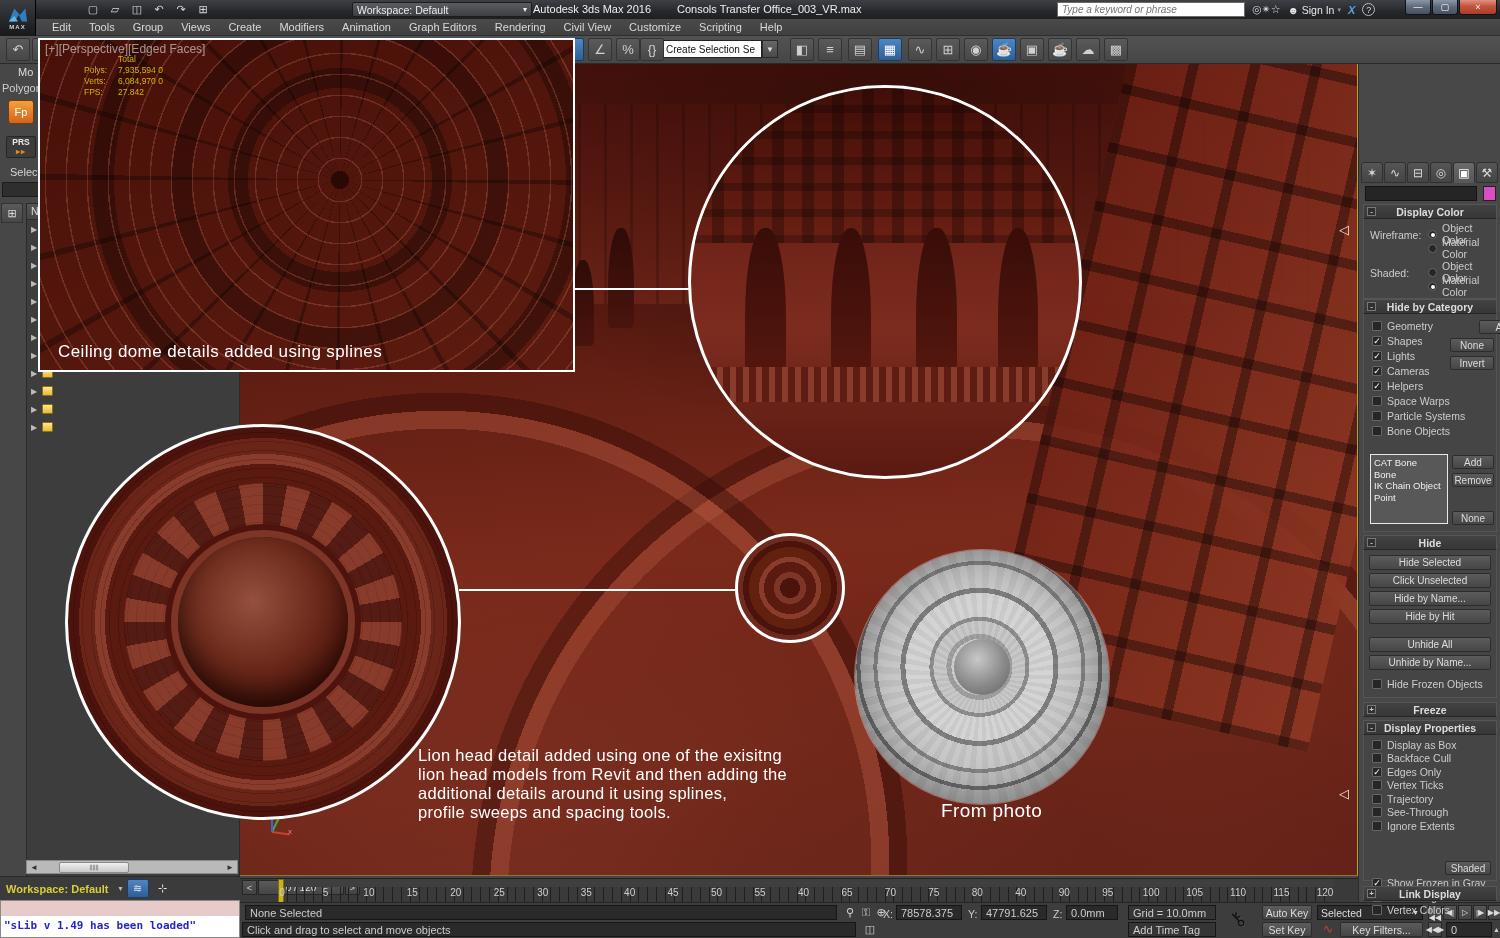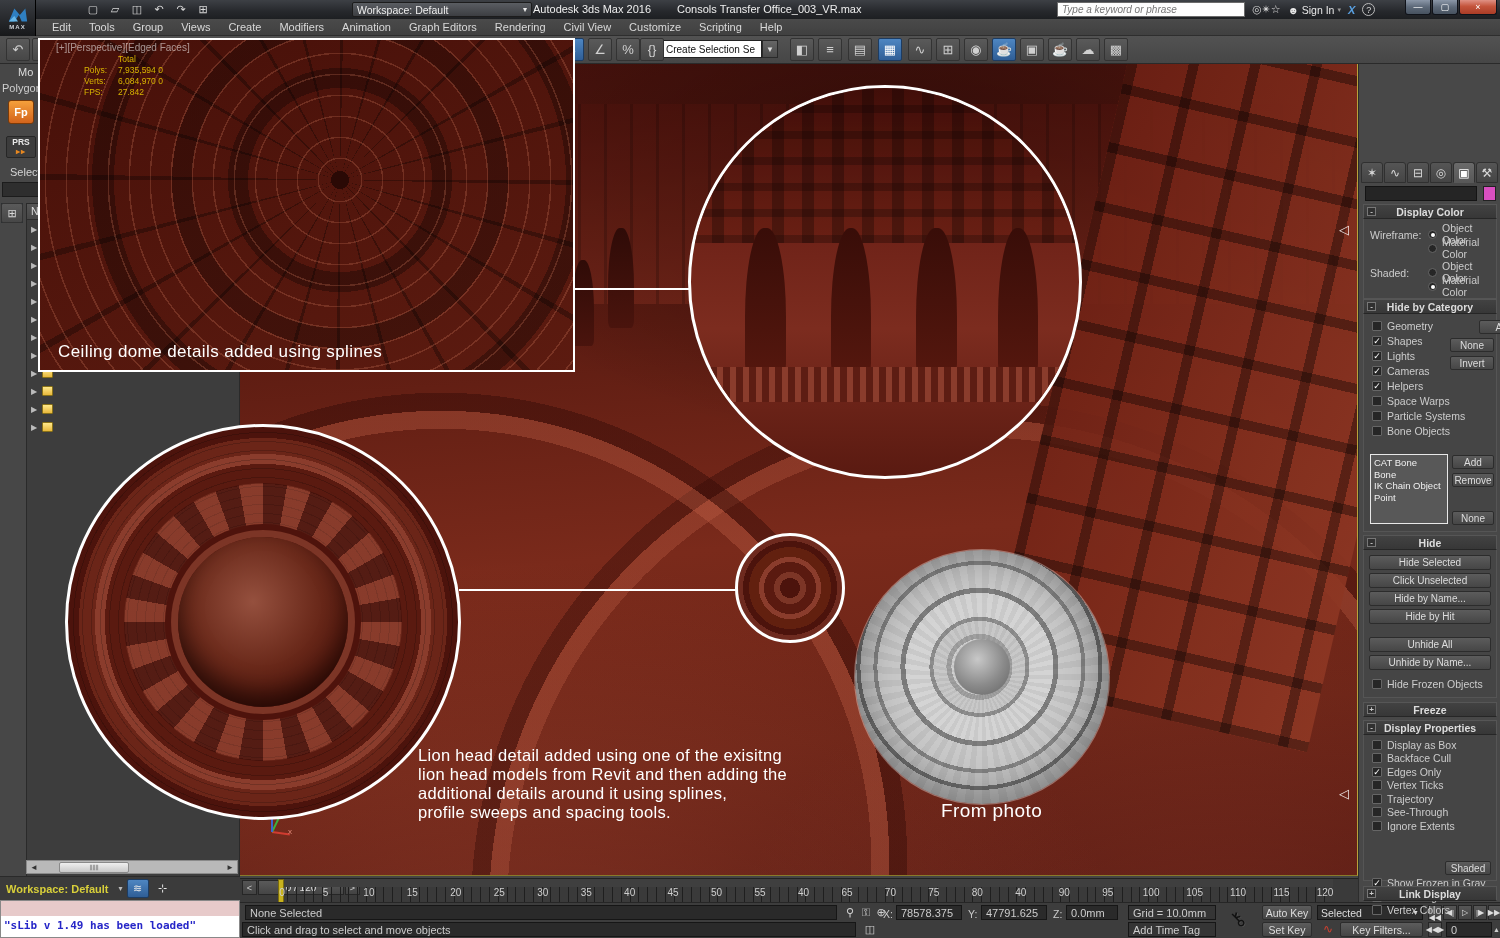--- a/index.html
+++ b/index.html
@@ -48,21 +48,21 @@
   .selset{position:absolute;left:662px;top:4px;width:100px;height:18px;background:#fff;border:1px solid #222;
     font-size:10px;color:#111;display:flex;align-items:center;padding:0 3px;overflow:hidden;white-space:nowrap;cursor:pointer}
   .selset-arrow{position:absolute;left:762px;top:4px;width:16px;height:18px;background:linear-gradient(#666,#4a4a4a);
     border:1px solid #2a2a2a;color:#ddd;font-size:8px;display:flex;align-items:center;justify-content:center;cursor:pointer}
 
   
   .leftpanel{position:absolute;left:0;top:64px;width:240px;height:812px;background:#474747;z-index:5;overflow:hidden}
   .rtab{position:absolute;left:18px;top:2px;color:#ddd;font-size:11px}
   .rpanel-label{position:absolute;left:2px;top:18px;color:#cfcfcf;font-size:11px;width:36px;overflow:hidden;white-space:nowrap}
   .fpbtn{position:absolute;left:8px;top:36px;width:26px;height:24px;background:linear-gradient(#f5a03c,#d3641c);
-    border:1px solid #7a3a08;border-radius:3px;color:#fff;font-size:11px;font-weight:bold;
+    border:1px solid #7a3a08;border-radius:3px;color:#fff;font-size:11px;font-weight:normal;
     display:flex;align-items:center;justify-content:center;cursor:pointer}
   .greenglyph{position:absolute;left:38px;top:38px;color:#58c040;font-size:14px}
   .prsbtn{position:absolute;left:6px;top:72px;width:30px;height:22px;background:#3c3c3c;border:1px solid #262626;border-radius:2px;
     color:#e8e8e8;font-size:8.5px;font-weight:bold;text-align:center;line-height:11px;cursor:pointer}
   .prsbtn .arr{color:#e88820;font-size:8px;letter-spacing:1px;display:block;line-height:8px}
   .selmenu{position:absolute;left:10px;top:102px;color:#d4d4d4;font-size:11px;cursor:pointer}
   .exp-input{position:absolute;left:2px;top:118px;width:234px;height:15px;background:#2e2e2e;border:1px solid #1c1c1c}
   .strip{position:absolute;left:1px;top:139px;width:24px}
   .strip .sic{width:22px;height:20px;margin-bottom:2px;background:linear-gradient(#5e6b78,#46505c);
     border:1px solid #2c3138;border-radius:2px;color:#dce4ec;font-size:11px;display:flex;align-items:center;justify-content:center;cursor:pointer}
@@ -119,21 +119,21 @@
   .gax.z{background:#3c64d0;transform:rotate(-90deg);width:14px}
   .glabel{position:absolute;font-size:8px;color:#9fdc9f}
 
   
   .inset{position:absolute;left:38px;top:38px;width:537px;height:334px;border:2px solid #fff;z-index:30;overflow:hidden;background:
       radial-gradient(circle at 300px 140px, #2a0905 0 9px, transparent 9px),
       repeating-radial-gradient(circle at 300px 140px, rgba(214,126,96,.25) 0 1.5px, transparent 1.5px 21px),
       repeating-conic-gradient(from 0deg at 300px 140px, rgba(0,0,0,.30) 0deg 1.2deg, transparent 1.2deg 15deg),
       radial-gradient(circle at 300px 140px, transparent 0 92px, rgba(0,0,0,.30) 92px 112px, transparent 112px 148px, rgba(0,0,0,.25) 148px 168px, transparent 168px 226px, rgba(0,0,0,.30) 226px 248px, transparent 248px),
       linear-gradient(160deg,#471009,#5c1b10)}
-  .inset .vplabel{position:absolute;left:16px;top:2px;font-size:10px;color:rgba(255,255,255,.55)}
+  .inset .vplabel{position:absolute;left:5px;top:2px;font-size:12px;color:rgba(255,255,255,.55)}
   .inset .stats{position:absolute;left:44px;top:14px;font-size:8.5px;color:#d8b400;line-height:11px}
   .inset .stats .srow span:first-child{display:inline-block;width:34px;color:#d8b400}
   .inset .caption{position:absolute;left:18px;bottom:8px;font-size:17px;color:#fff;letter-spacing:.4px}
   .conline{position:absolute;height:2px;background:#fff;z-index:28}
   .bigcircle{position:absolute;left:688px;top:85px;width:394px;height:394px;border:3px solid #fff;border-radius:50%;
     overflow:hidden;z-index:25;background:linear-gradient(#58150f 0%,#6e2218 36%,#7c2c1f 62%,#5a1a11 100%)}
   .bc-coffers{position:absolute;left:-10%;top:0;width:120%;height:40%;opacity:.8;background:
       repeating-linear-gradient(90deg, rgba(0,0,0,.35) 0 12px, transparent 12px 30px),
       repeating-linear-gradient(0deg, rgba(0,0,0,.3) 0 8px, transparent 8px 26px),
       linear-gradient(#3c0d08,#6a2014)}

